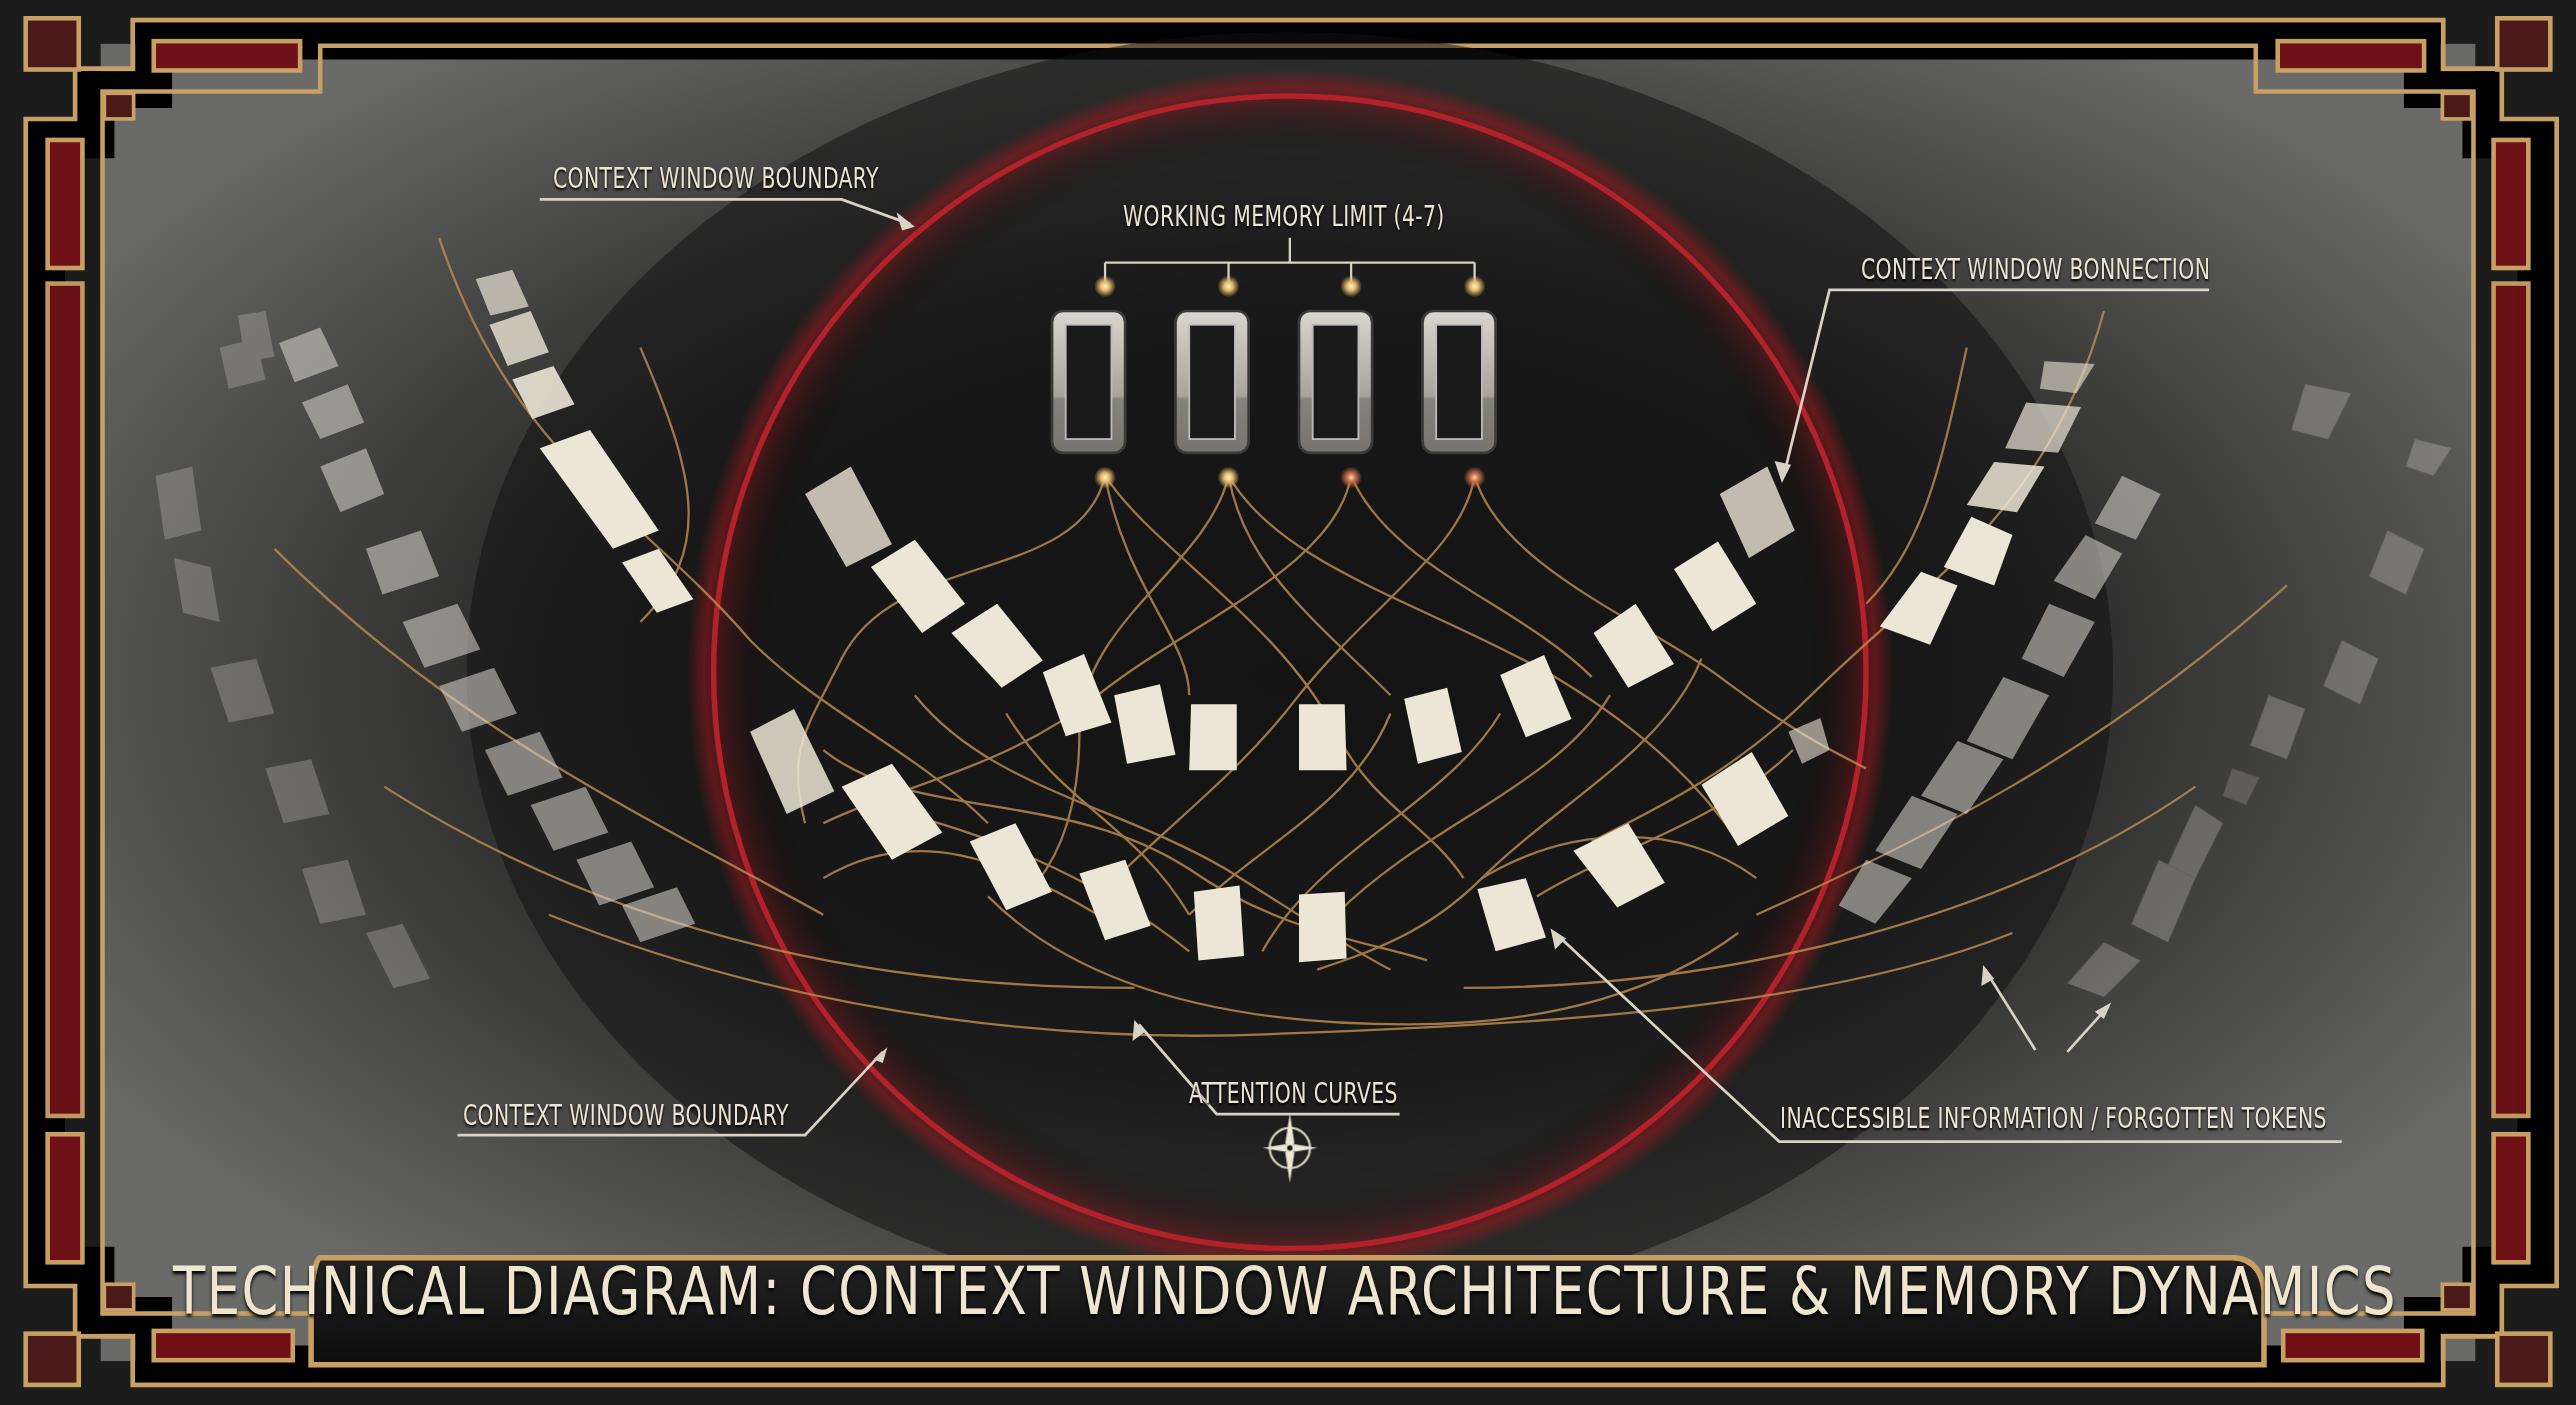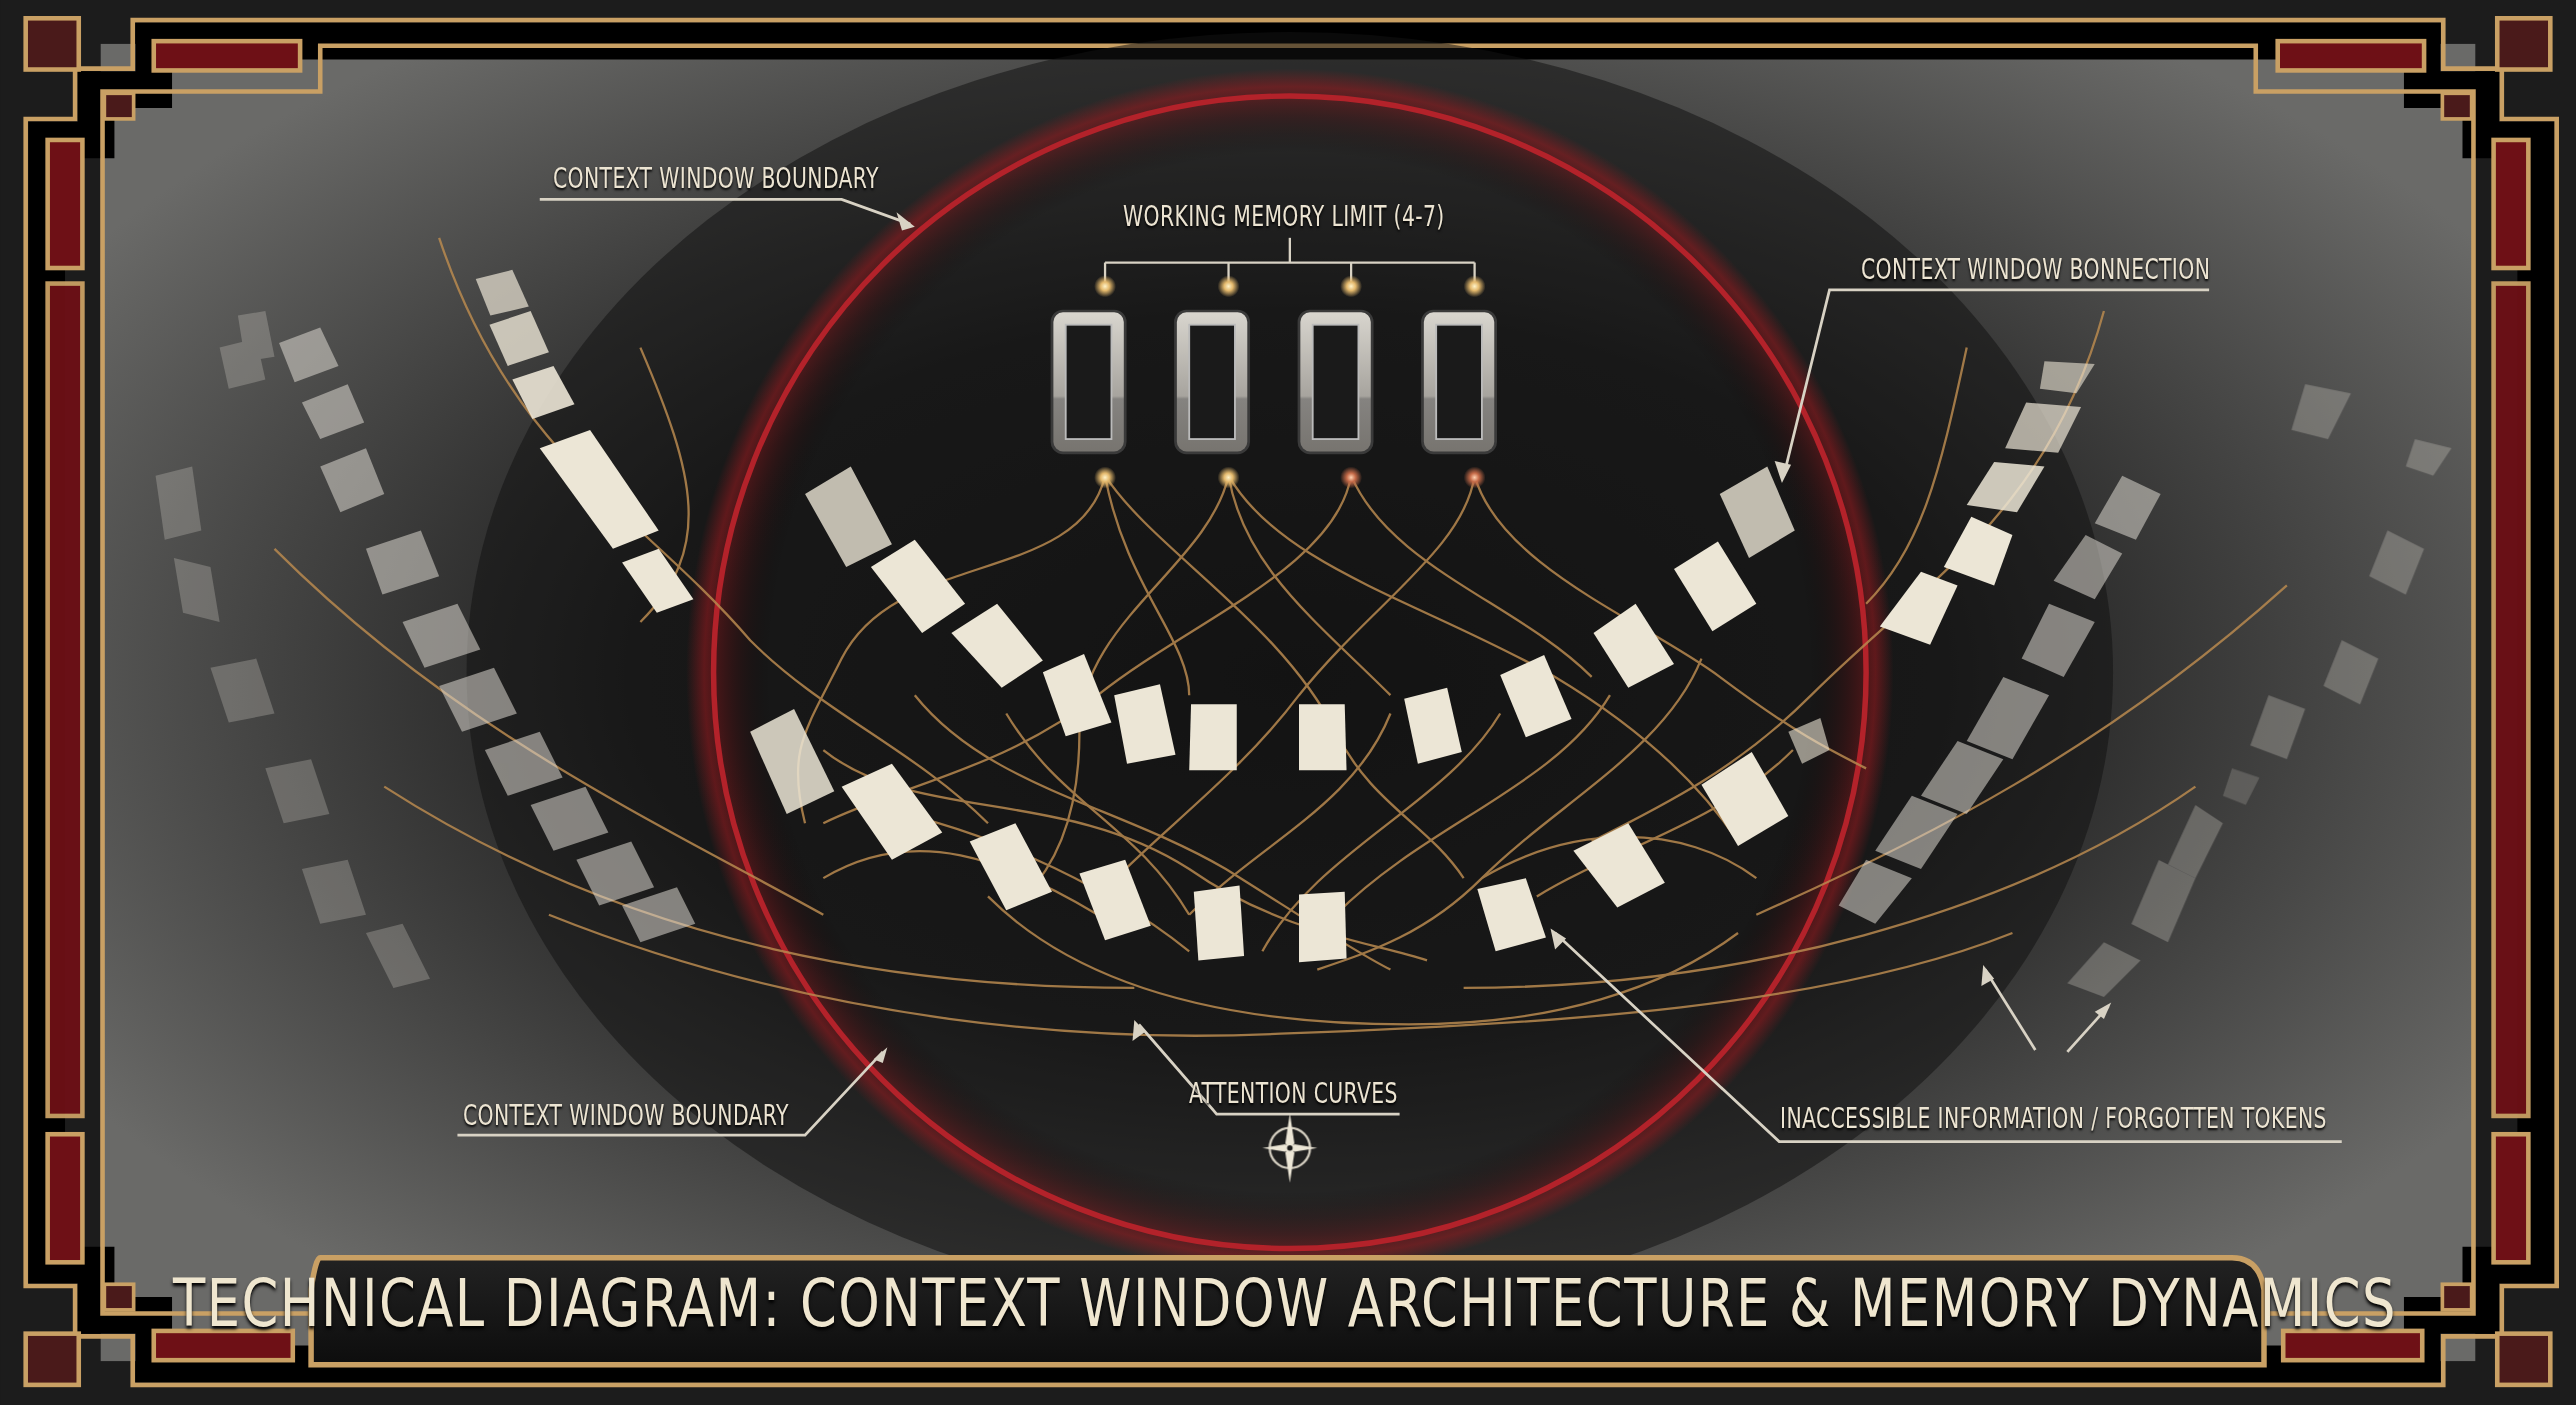--- a/index.html
+++ b/index.html
@@ -1,19 +1,19 @@
 <!DOCTYPE html>
 <html style="font-size:14.6px"><head>
 <meta charset="utf-8">
 <style>
   html,body{margin:0;padding:0;}
   body{width:2576px;height:1405px;overflow:hidden;background:#1c1c1c;position:relative;font-family:"DejaVu Sans Condensed","DejaVu Sans",sans-serif;}
   #stage{position:absolute;left:0;top:0;width:2576px;height:1405px;}
   .lbl{position:absolute;color:#ece4d2;font-family:"DejaVu Sans","Liberation Sans",sans-serif;font-stretch:condensed;letter-spacing:0.5px;white-space:nowrap;text-shadow:0 1.8px 2.7px #000;transform:scaleX(0.78);transform-origin:left top;}
-  .title{position:absolute;left:302px;top:1253px;width:1967px;height:101px;display:flex;align-items:center;justify-content:center;}
+  .title{position:absolute;left:302px;top:1253px;width:1967px;height:101px;display:flex;justify-content:center;}
   .title span{color:#efe6cf;font-size:66px;letter-spacing:1.8px;font-family:"DejaVu Sans","Liberation Sans",sans-serif;transform:scaleX(0.8);display:inline-block;white-space:nowrap;text-shadow:0 2.7px 3.7px #000;}
 </style>
 </head>
 <body>
 
 <div id="stage">
 <svg width="2576" height="1405" viewBox="0 0 2816 1536" xmlns="http://www.w3.org/2000/svg">
   <defs>
     <radialGradient id="bgGrad" cx="50%" cy="48%" r="60%">
       <stop offset="0" stop-color="#161616"></stop>

